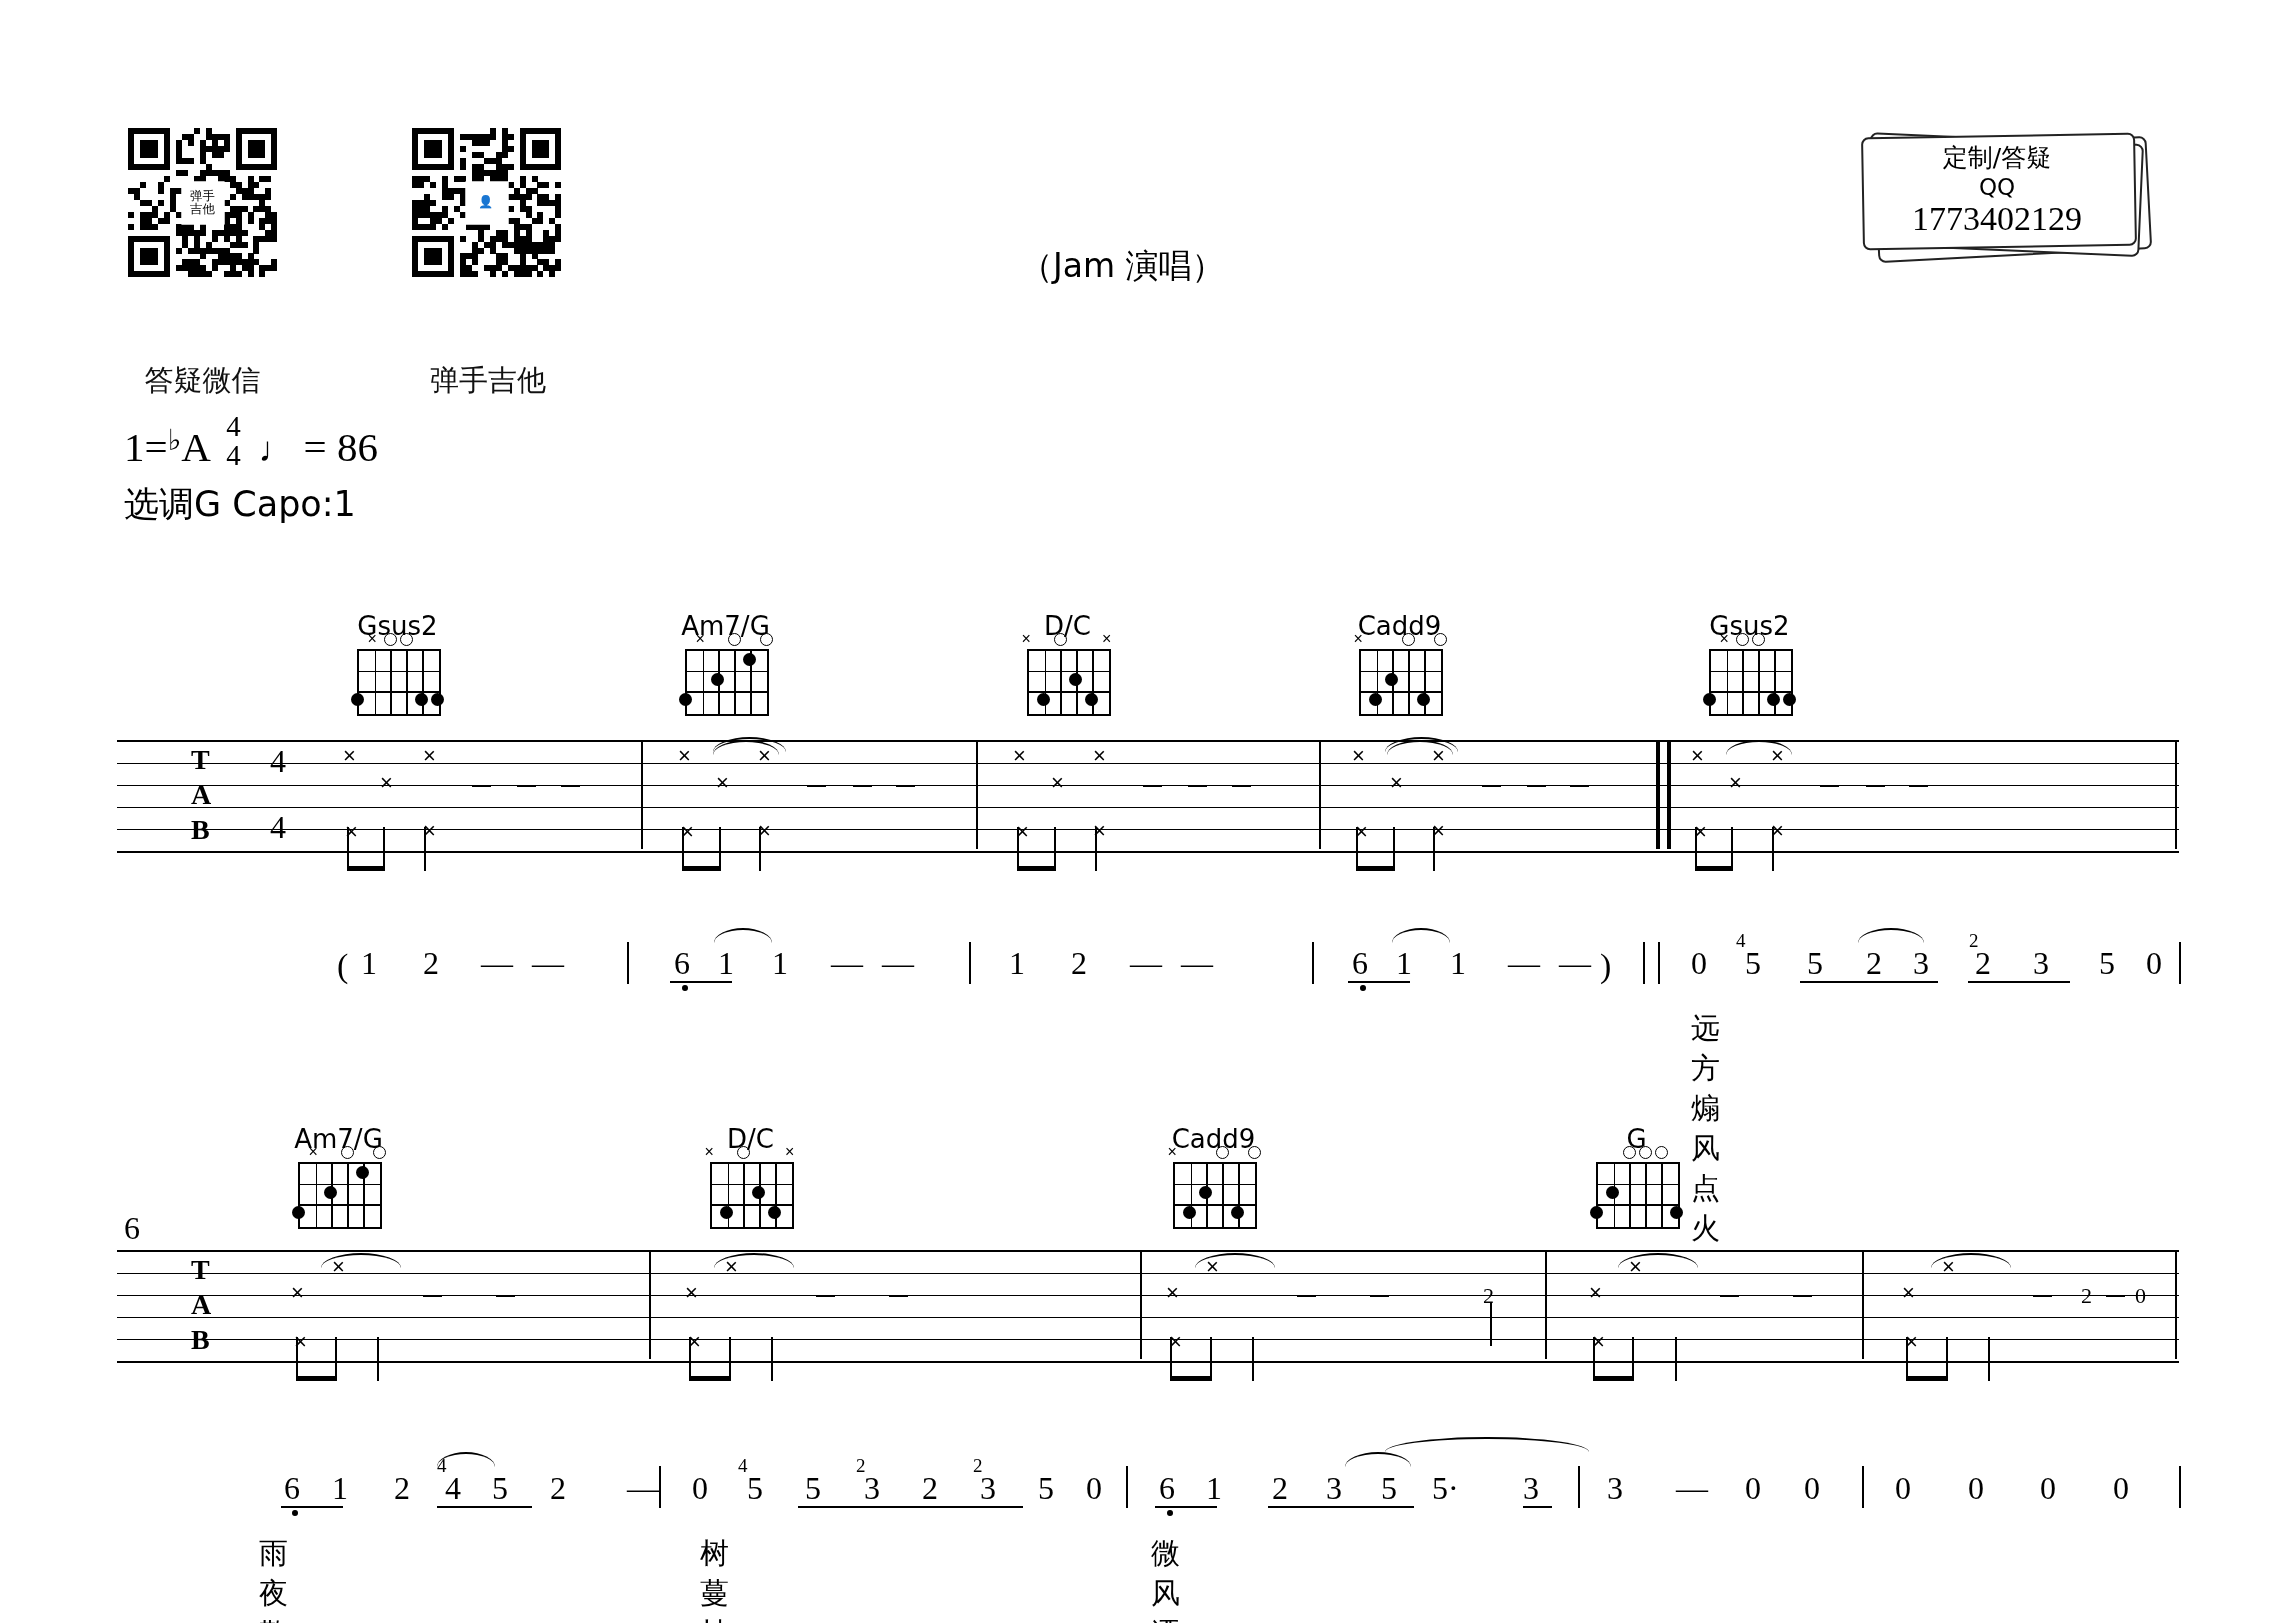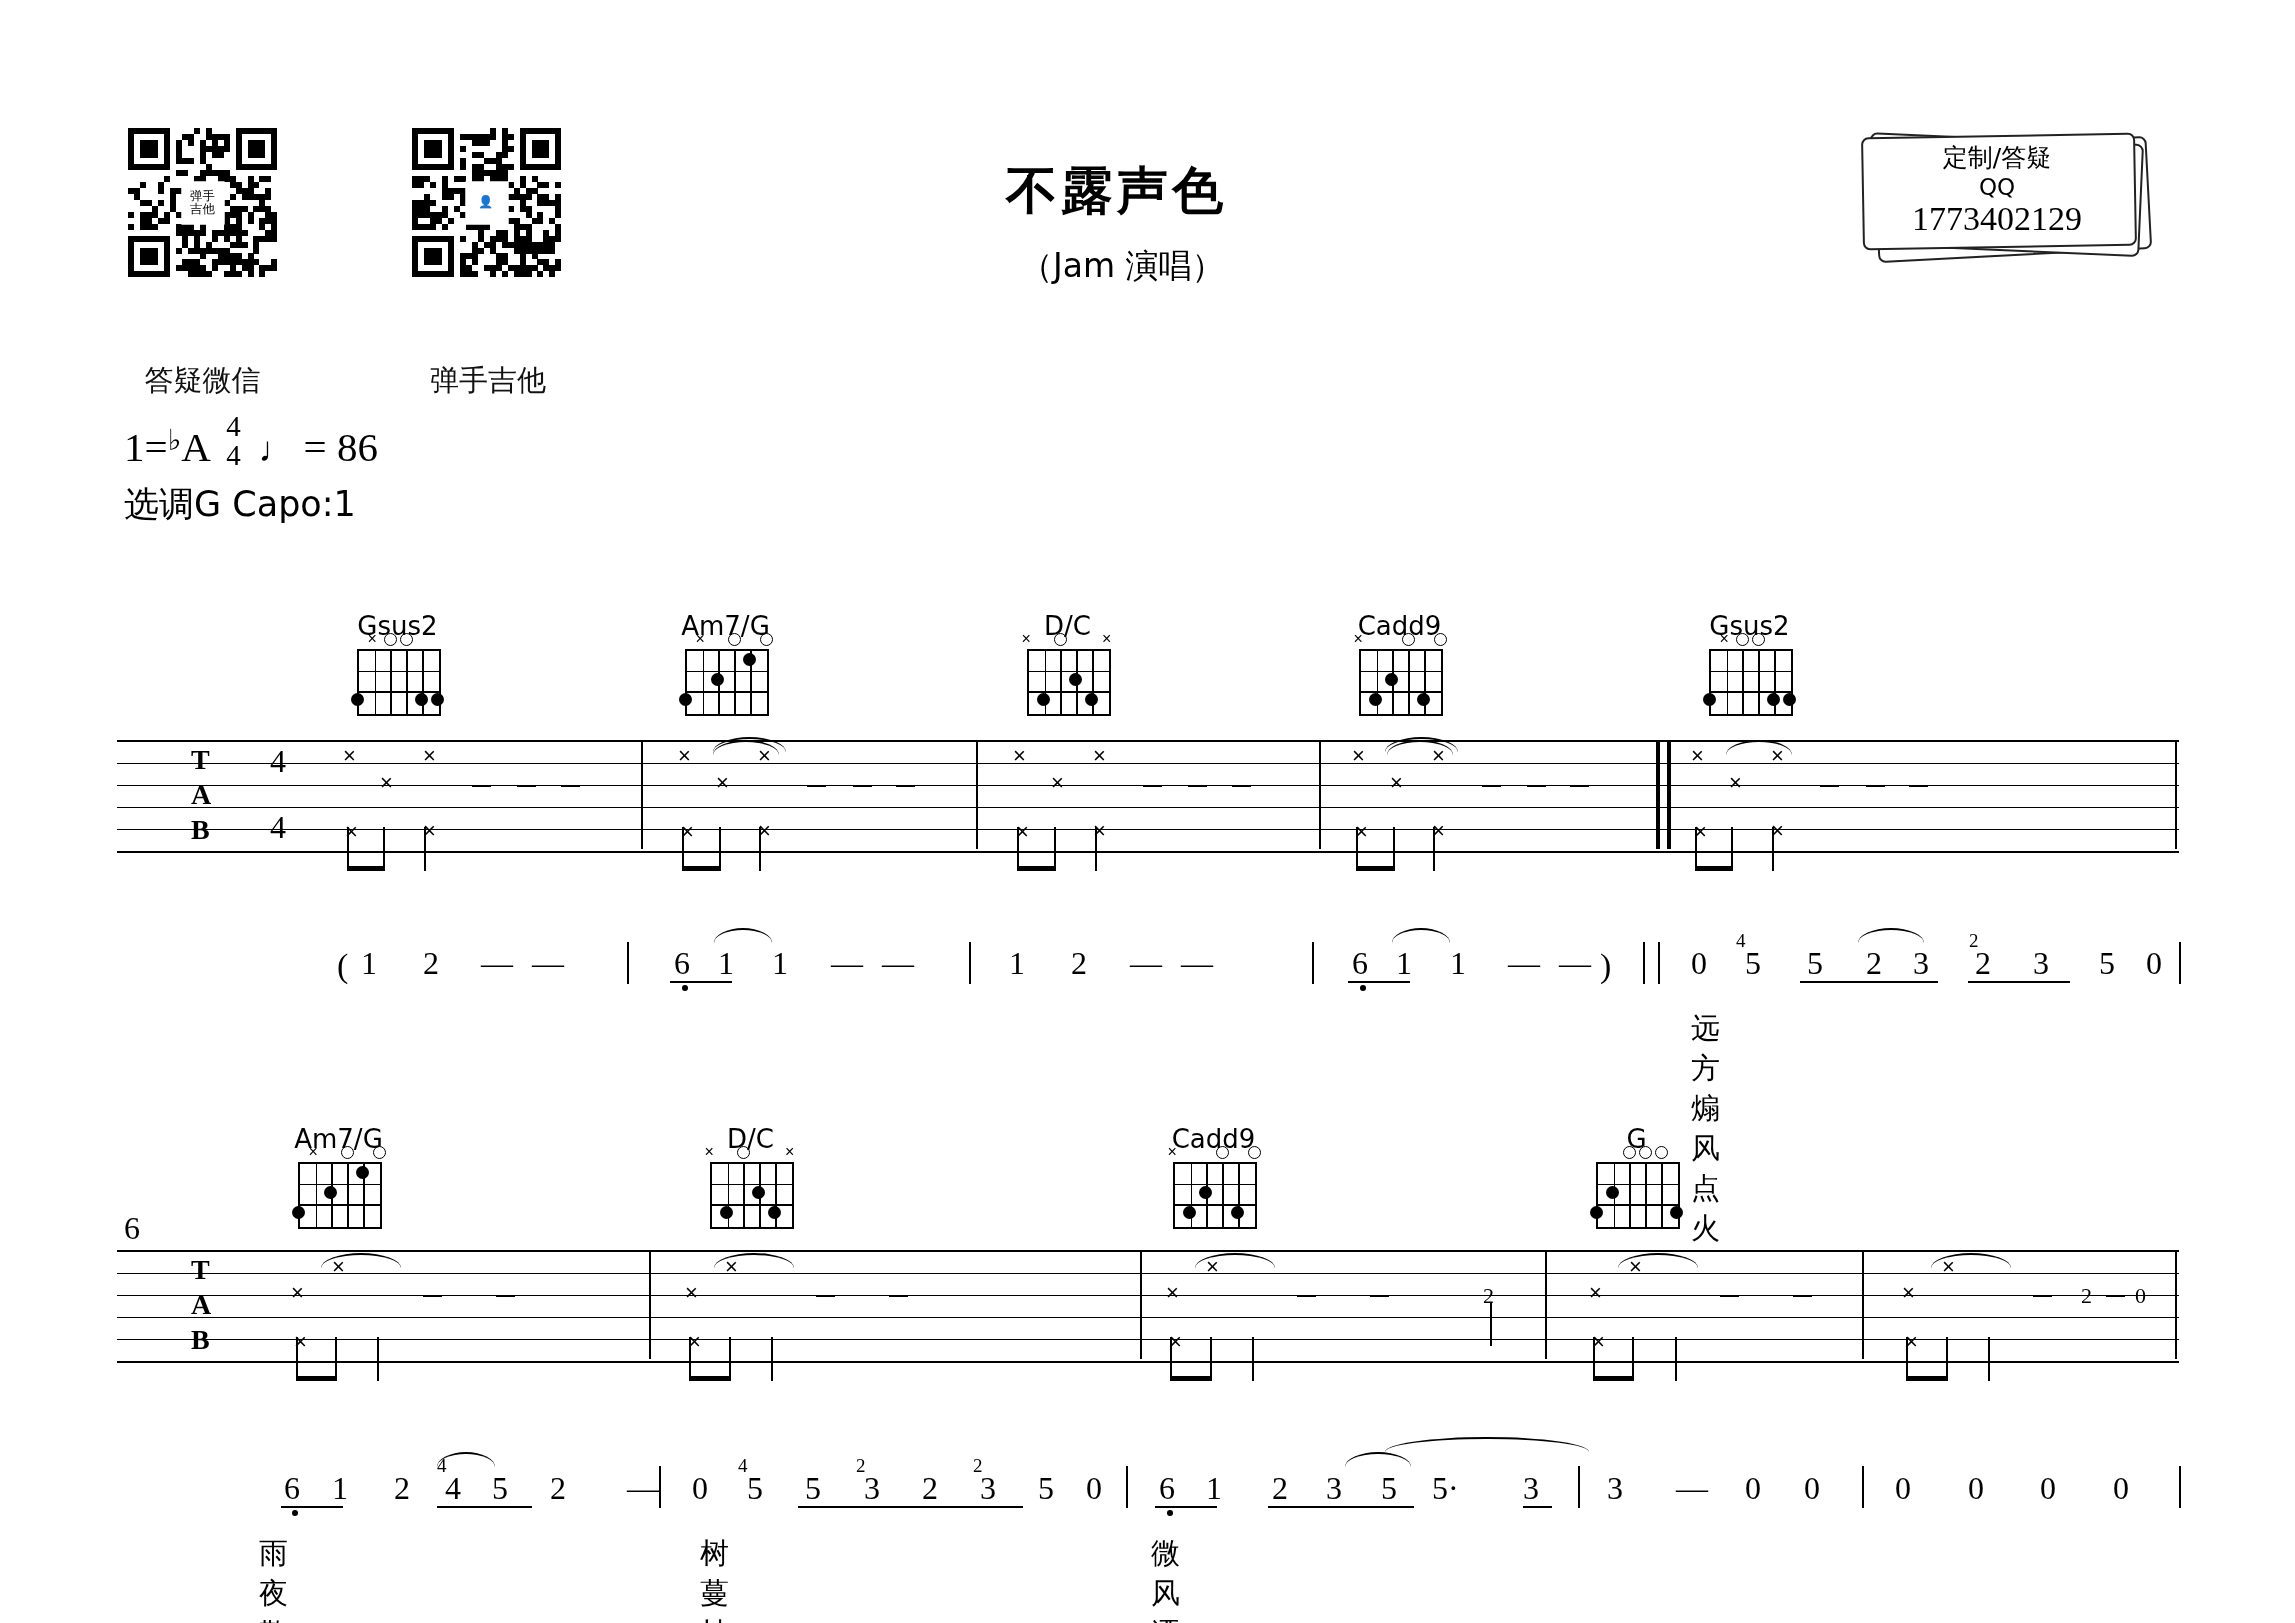--- a/index.html
+++ b/index.html
@@ -676,21 +676,20 @@
       <div class="cell" style="left:102px;top:143px;width:6.4px;height:6.4px;"></div>
       <div class="cell" style="left:108px;top:143px;width:6.4px;height:6.4px;"></div>
       <div class="cell" style="left:114px;top:143px;width:6.4px;height:6.4px;"></div>
       <div class="cell" style="left:125px;top:143px;width:6.4px;height:6.4px;"></div>
       <div class="cell" style="left:137px;top:143px;width:6.4px;height:6.4px;"></div>
     <div class="qr-center">👤</div>
   </div>
   <div class="qr-label" style="left:128px;top:361px;width:149px;">答疑微信</div>
   <div class="qr-label" style="left:397px;top:361px;width:182px;">弹手吉他</div>
 
-  <div class="title">不露声色</div>
   <div class="subtitle">（Jam 演唱）</div>
 
   <div class="qqcard">
     <div class="sh s1"></div>
     <div class="sh s2"></div>
     <div class="sh s3"></div>
     <div class="qqtext">
       <div class="l1">定制/答疑</div>
       <div class="l2">QQ</div>
       <div class="l3">1773402129</div>

